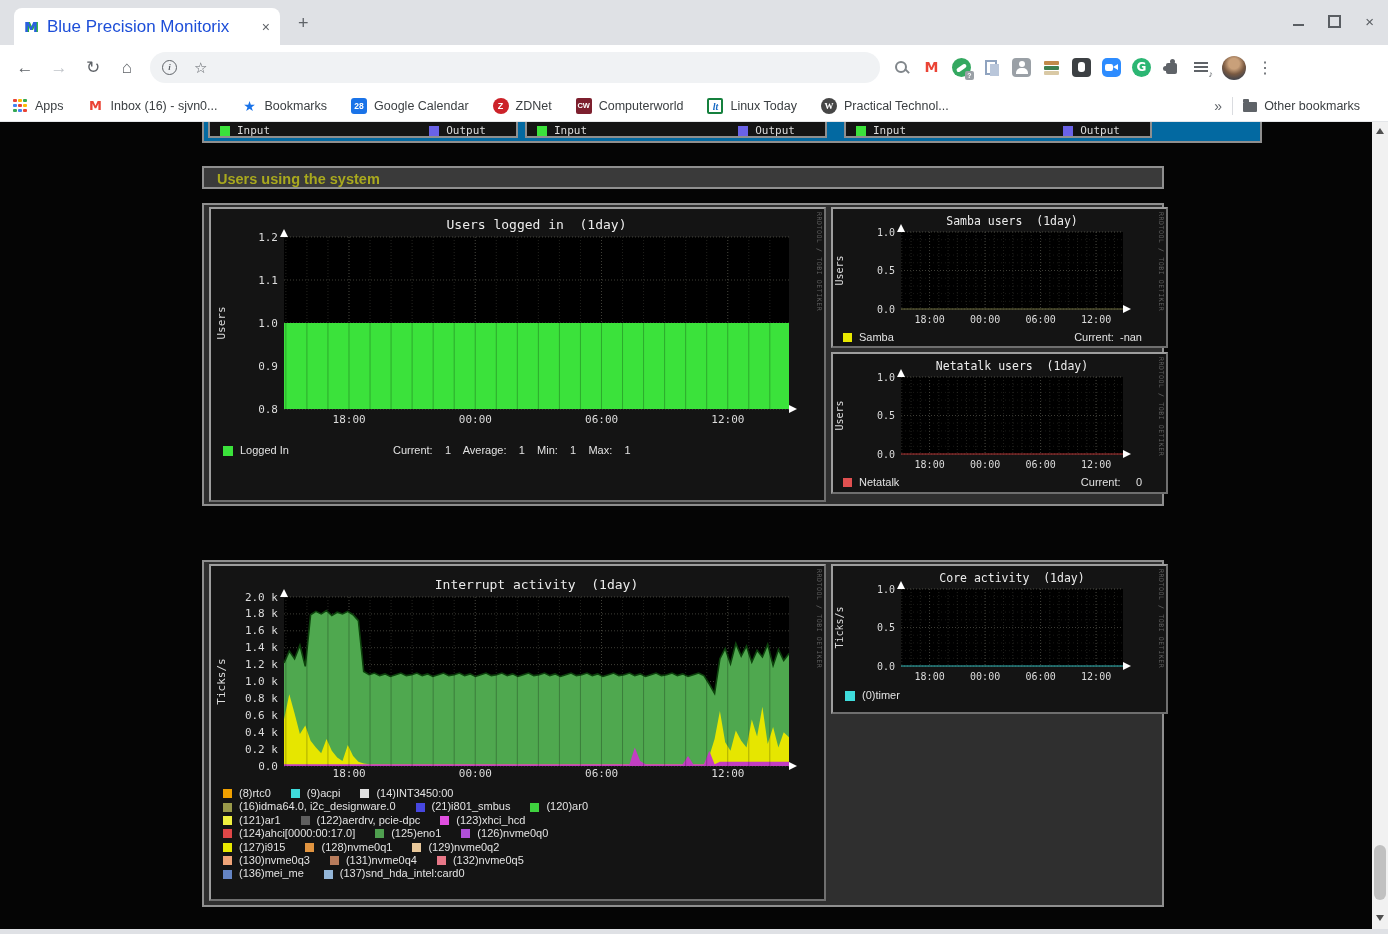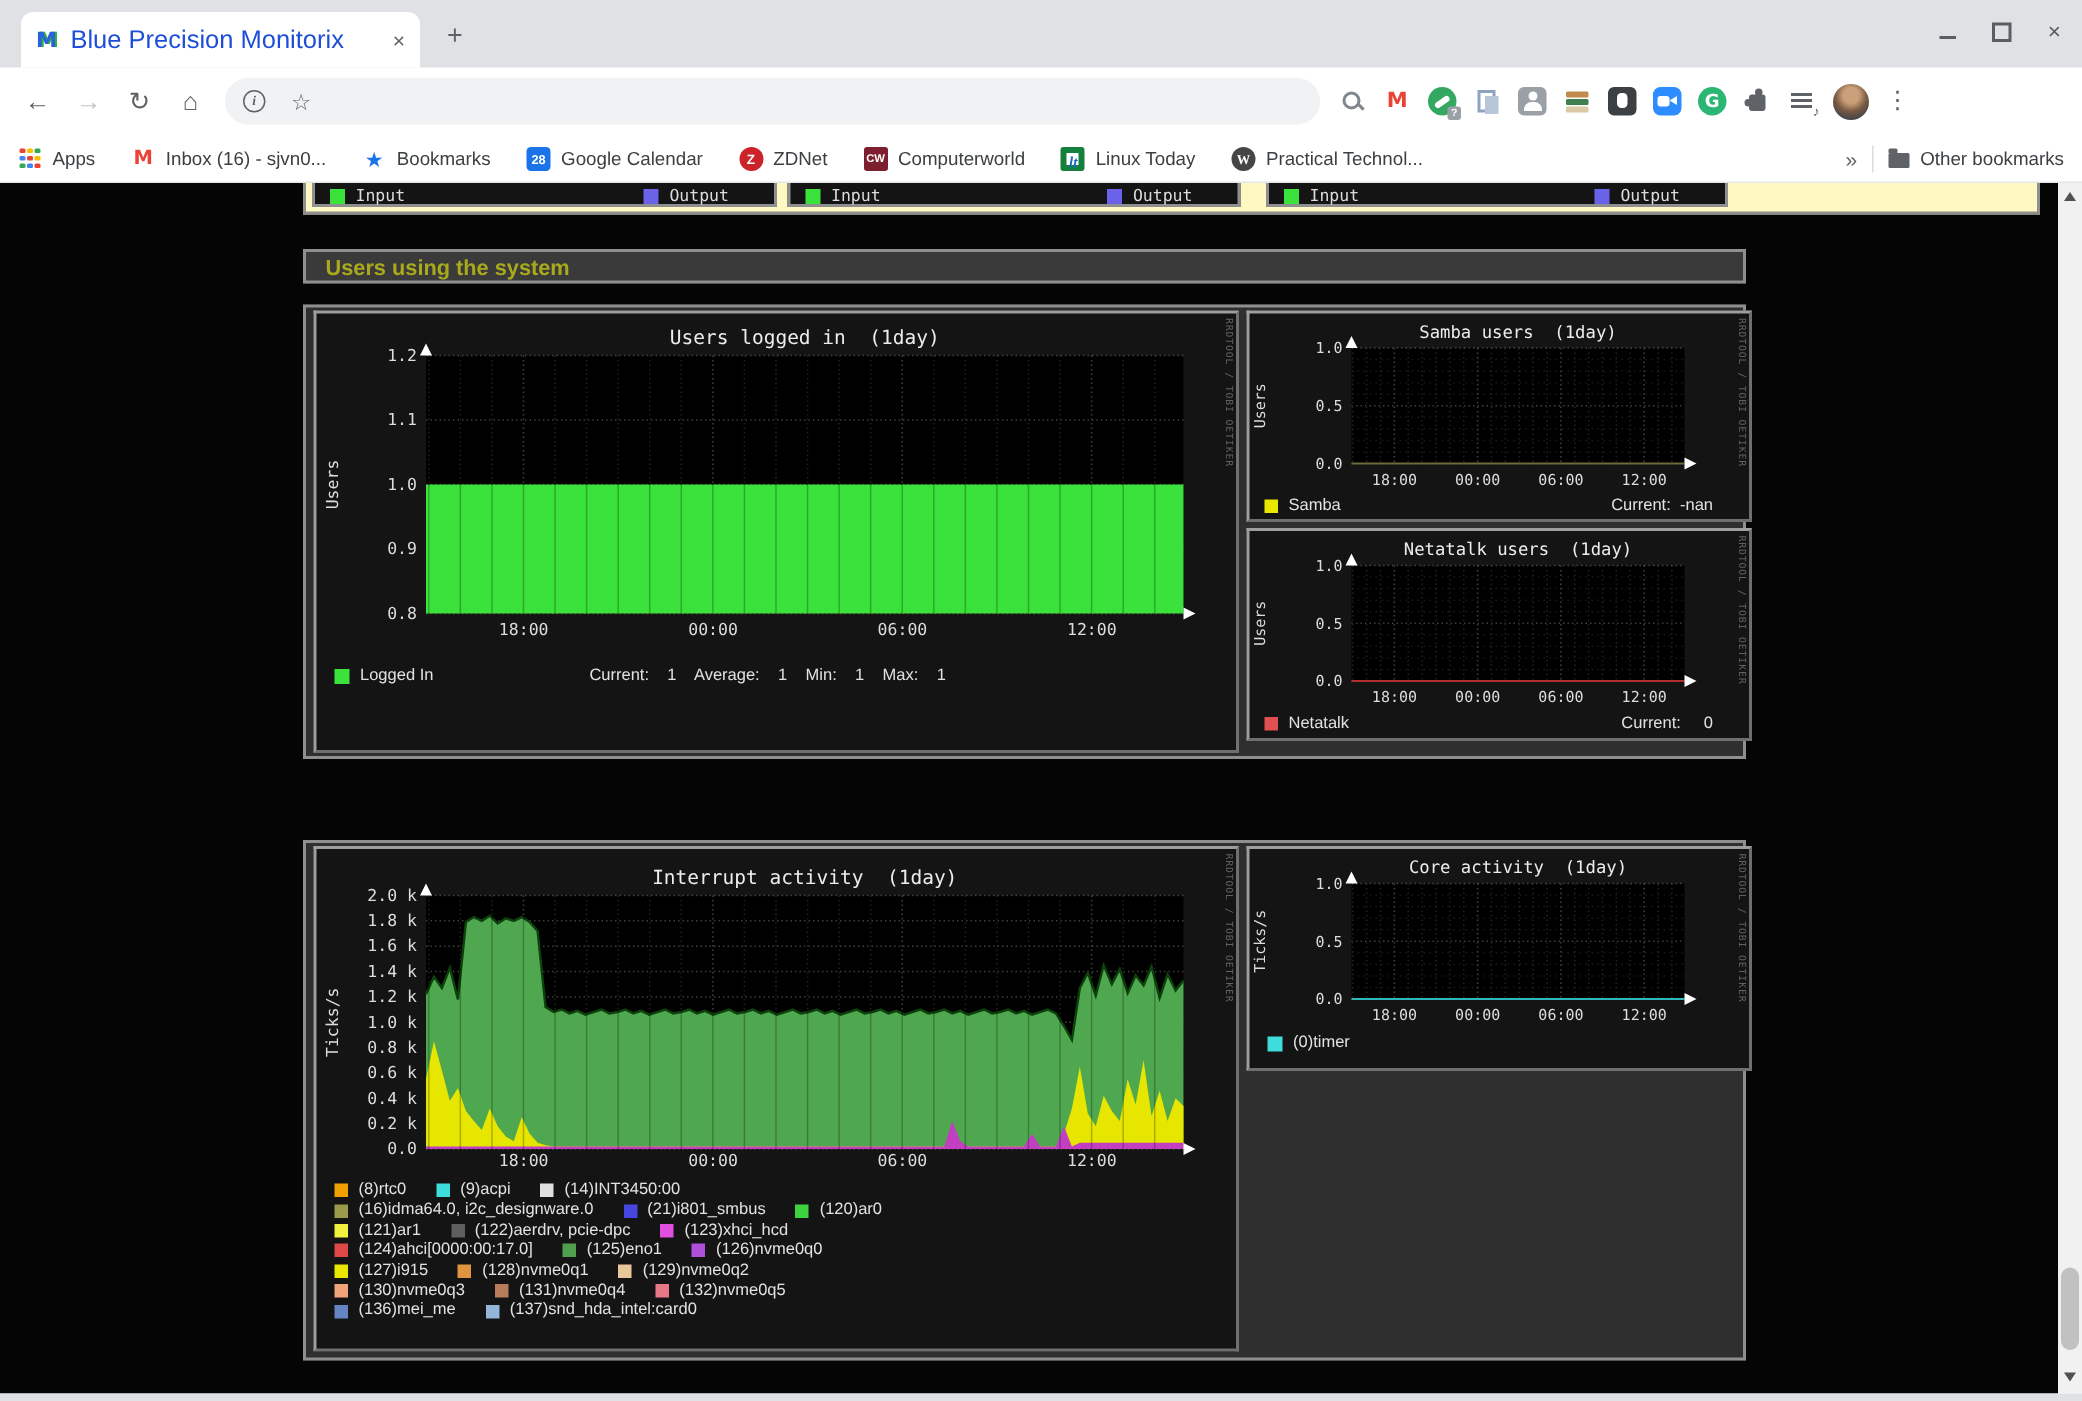--- a/index.html
+++ b/index.html
@@ -65,32 +65,32 @@
   .bookmarksbar{height:31px;background:#fff;display:flex;align-items:center;padding:0 12px;border-bottom:1px solid #e4e6e9;}
   .bm{display:flex;align-items:center;gap:7px;font-size:12.5px;color:#3c4043;margin-right:24px;white-space:nowrap;}
   .bi{width:16px;height:16px;flex:0 0 auto;position:relative;}
   .bi-apps::before{content:"";position:absolute;left:1px;top:1px;width:3.5px;height:3.5px;background:#e94335;border-radius:1px;
     box-shadow:5px 0 0 #fbbc04,10px 0 0 #34a853,0 5px 0 #4285f4,5px 5px 0 #e94335,10px 5px 0 #fbbc04,0 10px 0 #34a853,5px 10px 0 #4285f4,10px 10px 0 #e94335;}
   .bi-gmail{font:bold 13px "DejaVu Sans",sans-serif;color:#ea4335;text-align:center;line-height:16px;}
   .bi-star{color:#1a73e8;font-size:14px;text-align:center;line-height:16px;}
   .bi-cal{background:#1a73e8;border-radius:3px;color:#fff;font:bold 8.5px "Liberation Sans",sans-serif;text-align:center;line-height:16px;}
   .bi-zdnet{background:#cc2229;border-radius:50%;color:#fff;font:bold 9px "Liberation Sans",sans-serif;text-align:center;line-height:16px;}
   .bi-cw{background:#7d1f2e;border-radius:2px;color:#fff;font:bold 7.5px "Liberation Sans",sans-serif;text-align:center;line-height:16px;}
-  .bi-lt{background:#fff;border:4px solid #15803d;box-sizing:border-box;border-radius:2px;color:#1769c4;
+  .bi-lt{background:#fff;border:2px solid #15803d;box-sizing:border-box;border-radius:2px;color:#1769c4;
          font:bold italic 10px "Liberation Serif",serif;text-align:center;line-height:14px;}
   .bi-wp{background:#464646;border-radius:50%;color:#fff;font:bold 9px "Liberation Serif",serif;text-align:center;line-height:16px;}
   .bm-right{margin-left:auto;display:flex;align-items:center;gap:10px;}
   .chev{color:#5f6368;font-size:14px;}
   .vdiv{width:1px;height:18px;background:#dadce0;}
   .bi-folder{width:14px;height:10px;background:#5f6368;border-radius:1px;position:relative;margin-top:3px;}
   .bi-folder::before{content:"";position:absolute;left:0;top:-3px;width:6px;height:3px;background:#5f6368;border-radius:1px 1px 0 0;}
 
   
   .page{position:absolute;top:122px;left:0;width:1372px;height:807px;background:#050505;overflow:hidden;}
-  .strip{position:absolute;top:0;left:202px;width:1158px;height:21px;background:#fef9c3;
+  .strip{position:absolute;top:0;left:202px;width:1060px;height:21px;background:#0369a1;
          border:2px solid #8f8f8f;border-top:none;box-sizing:border-box;}
   .strip-panel{position:absolute;top:0;bottom:3px;background:#141414;border:2px solid #8f8f8f;border-top:none;box-sizing:border-box;}
   .strip-leg{display:flex;justify-content:space-between;padding:2px 30px 0 10px;
              font:11px "DejaVu Sans Mono",monospace;color:#dcdcdc;}
   .sw{display:inline-block;width:10px;height:10px;margin-right:7px;flex:0 0 auto;}
   .sw.s9{width:9px;height:9px;}
 
   .sec-header{position:absolute;left:202px;width:962px;height:23px;background:#3a3a3a;
               border:2px solid #8f8f8f;box-sizing:border-box;color:#a9a91e;
               font:bold 14.5px "Liberation Sans",sans-serif;padding:3px 0 0 13px;}
@@ -193,21 +193,21 @@
     <span class="bi bi-lt">lt</span>
     <span>Linux Today</span>
   </div>
   <div class="bm">
     <span class="bi bi-wp">W</span>
     <span>Practical Technol...</span>
   </div>
   <div class="bm-right">
     <span class="chev">»</span>
     <span class="vdiv"></span>
-    <div class="bm" style="margin-right:0">
+    <div class="bm" style="margin-right:16px">
       <span class="bi-folder"></span>
       <span>Other bookmarks</span>
     </div>
   </div>
 </div>
 
 <div class="page">
 
   <div class="strip">
     <div class="strip-panel" style="left:4px;width:310px">

